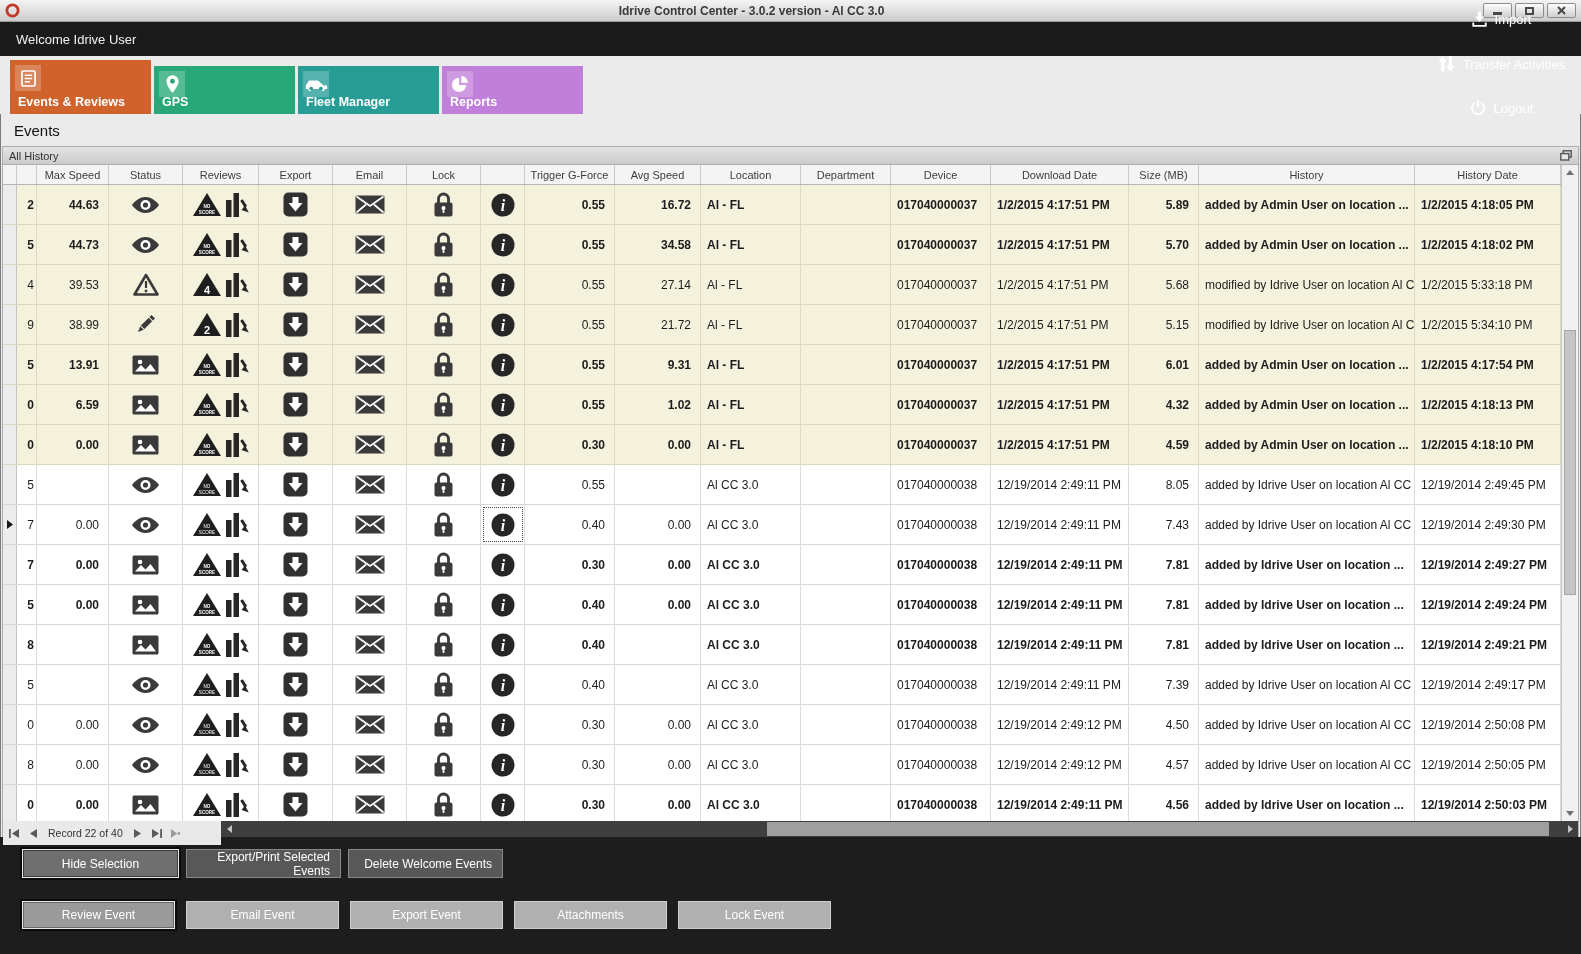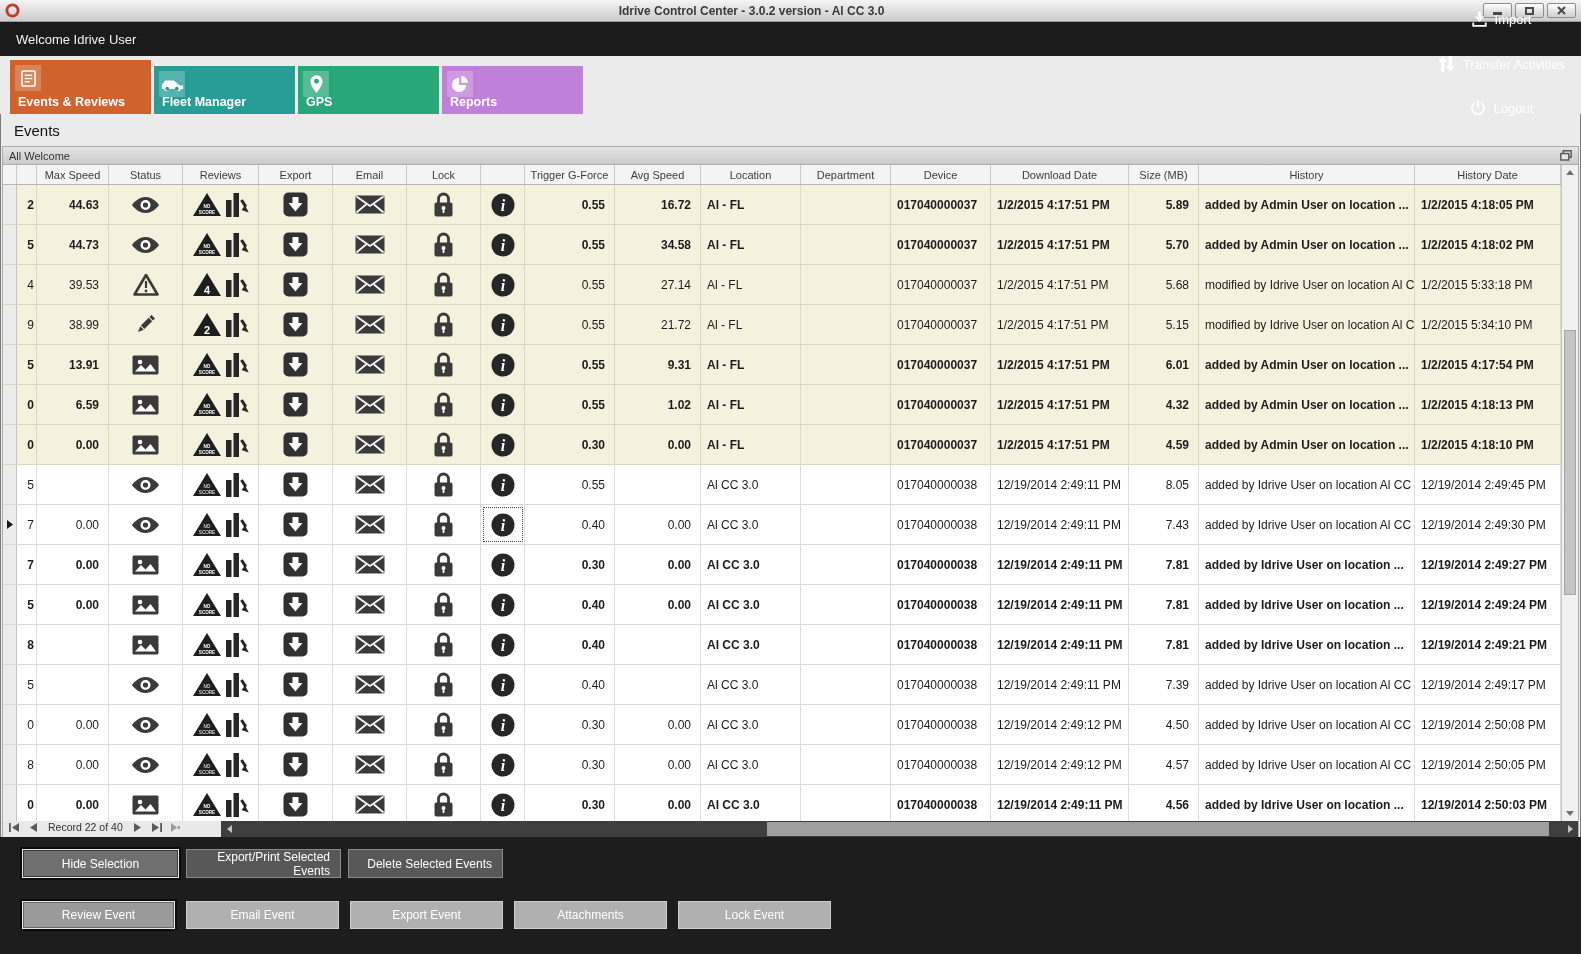--- a/index.html
+++ b/index.html
@@ -60,21 +60,21 @@
   .c.ico.focus { outline:1px dotted #444; outline-offset:-3px; }
 
   
   .vscroll { width:17px; background:#f1f1f1; border-left:1px solid #c6c6c6; display:flex; flex-direction:column; }
   .vs-btn { height:15px; display:flex; align-items:center; justify-content:center; }
   .vs-track { flex:1; position:relative; }
   .vs-thumb { position:absolute; top:150px; height:265px; left:2px; right:2px; background:#c5c5c5; border:1px solid #a6a6a6; }
 
   
   .strip { height:16px; margin:0 2px; display:flex; border-left:1px solid #adadad; border-right:1px solid #adadad; }
-  .pager { width:218px; background:#e9e9e9; display:flex; gap:5px; padding:0 4px; }
+  .pager { width:218px; background:#e9e9e9; display:flex; align-items:center; gap:5px; padding:12px 4px; }
   .nav-btn { display:flex; align-items:center; justify-content:center; width:14px; height:13px; cursor:pointer; }
   .nav-text { font-size:10.5px; color:#333; padding:0 3px; white-space:nowrap; }
   .hscroll { flex:1; display:flex; background:#3f3f3f; }
   .hs-btn { width:16px; display:flex; align-items:center; justify-content:center; }
   .hs-track { flex:1; position:relative; }
   .hs-thumb { position:absolute; left:40%; right:1%; top:1px; bottom:1px; background:#9f9f9f; }
 
   
   .footer { height:117px; background:#1d1d1d; padding:12px 0 0 22px; }
   .btn-row { display:flex; gap:7px; }
@@ -186,54 +186,54 @@
   <div class="tabbar">
       <div class="tab active" style="background: rgb(208, 98, 43);">
         <span class="tab-ic">
           <svg width="15" height="17" viewBox="0 0 16 18">
             <rect x="1" y="1" width="14" height="16" rx="1.5" fill="none" stroke="#fff" stroke-width="1.8"></rect>
             <path d="M4 5.5h8M4 9h8M4 12.5h5.5" stroke="#fff" stroke-width="1.5"></path>
           </svg>
         </span>
         <span class="tab-label">Events &amp; Reviews</span>
       </div>
+      <div class="tab" style="background: rgb(40, 168, 120);">
+        <span class="tab-ic">
+          <svg width="13" height="18" viewBox="0 0 14 19">
+            <path d="M7 0a6.5 6.5 0 0 0-6.5 6.5C.5 11.5 7 19 7 19s6.5-7.5 6.5-12.5A6.5 6.5 0 0 0 7 0z" fill="#fff"></path>
+            <circle cx="7" cy="6.5" r="2.6" fill="#28a878"></circle>
+          </svg>
+        </span>
+        <span class="tab-label">GPS</span>
+      </div>
       <div class="tab" style="background: rgb(39, 157, 149);">
         <span class="tab-ic">
           <svg width="23" height="13" viewBox="0 0 26 14">
             <path d="M1 8l3.5-5.5h10L21 8h4v4h-2.3a3 3 0 0 1-5.8 0h-8a3 3 0 0 1-5.8 0H1Z" fill="#fff"></path>
             <circle cx="7" cy="11.6" r="2.1" fill="#279d95"></circle>
             <circle cx="18" cy="11.6" r="2.1" fill="#279d95"></circle>
           </svg>
         </span>
         <span class="tab-label">Fleet Manager</span>
-      </div>
-      <div class="tab" style="background: rgb(40, 168, 120);">
-        <span class="tab-ic">
-          <svg width="13" height="18" viewBox="0 0 14 19">
-            <path d="M7 0a6.5 6.5 0 0 0-6.5 6.5C.5 11.5 7 19 7 19s6.5-7.5 6.5-12.5A6.5 6.5 0 0 0 7 0z" fill="#fff"></path>
-            <circle cx="7" cy="6.5" r="2.6" fill="#28a878"></circle>
-          </svg>
-        </span>
-        <span class="tab-label">GPS</span>
       </div>
       <div class="tab" style="background: rgb(192, 127, 216);">
         <span class="tab-ic">
           <svg width="16" height="16" viewBox="0 0 18 18">
             <path d="M8 10V2a8 8 0 1 0 8 8Z" fill="#fff"></path>
             <path d="M10.5 7.5V0a8 8 0 0 1 7.5 7.5Z" fill="#fff"></path>
           </svg>
         </span>
         <span class="tab-label">Reports</span>
       </div>
     </div>
 
   <div class="page-title">Events</div>
 
   <div class="panel-header">
-    <span>All Welcome</span>
+    <span>All History</span>
     <span>
       <svg width="12" height="11" viewBox="0 0 12 11">
           <rect x="3.2" y="0.8" width="8" height="6.4" fill="none" stroke="#555" stroke-width="1.4"></rect>
           <rect x="0.8" y="3.6" width="8" height="6.4" fill="#e6e6e6" stroke="#555" stroke-width="1.4"></rect>
         </svg>
     </span>
   </div>
 
   <div class="grid">
     <div class="grid-main">
@@ -1511,21 +1511,21 @@
             <path d="M0 0v8l5-4z" fill="#c2c2c2"></path>
           </svg>
         </div>
     </div>
   </div>
 
   <div class="footer">
     <div class="btn-row row1">
         <button class="btn-dark focused">Hide Selection</button>
         <button class="btn-dark">Export/Print Selected Events</button>
-        <button class="btn-dark">Delete Selected  Events</button>
+        <button class="btn-dark">Delete Welcome  Events</button>
       </div>
     <div class="btn-row row2">
         <button class="btn-light focused">Review Event</button>
         <button class="btn-light">Email Event</button>
         <button class="btn-light">Export Event</button>
         <button class="btn-light">Attachments</button>
         <button class="btn-light">Lock Event</button>
       </div>
   </div>
 

